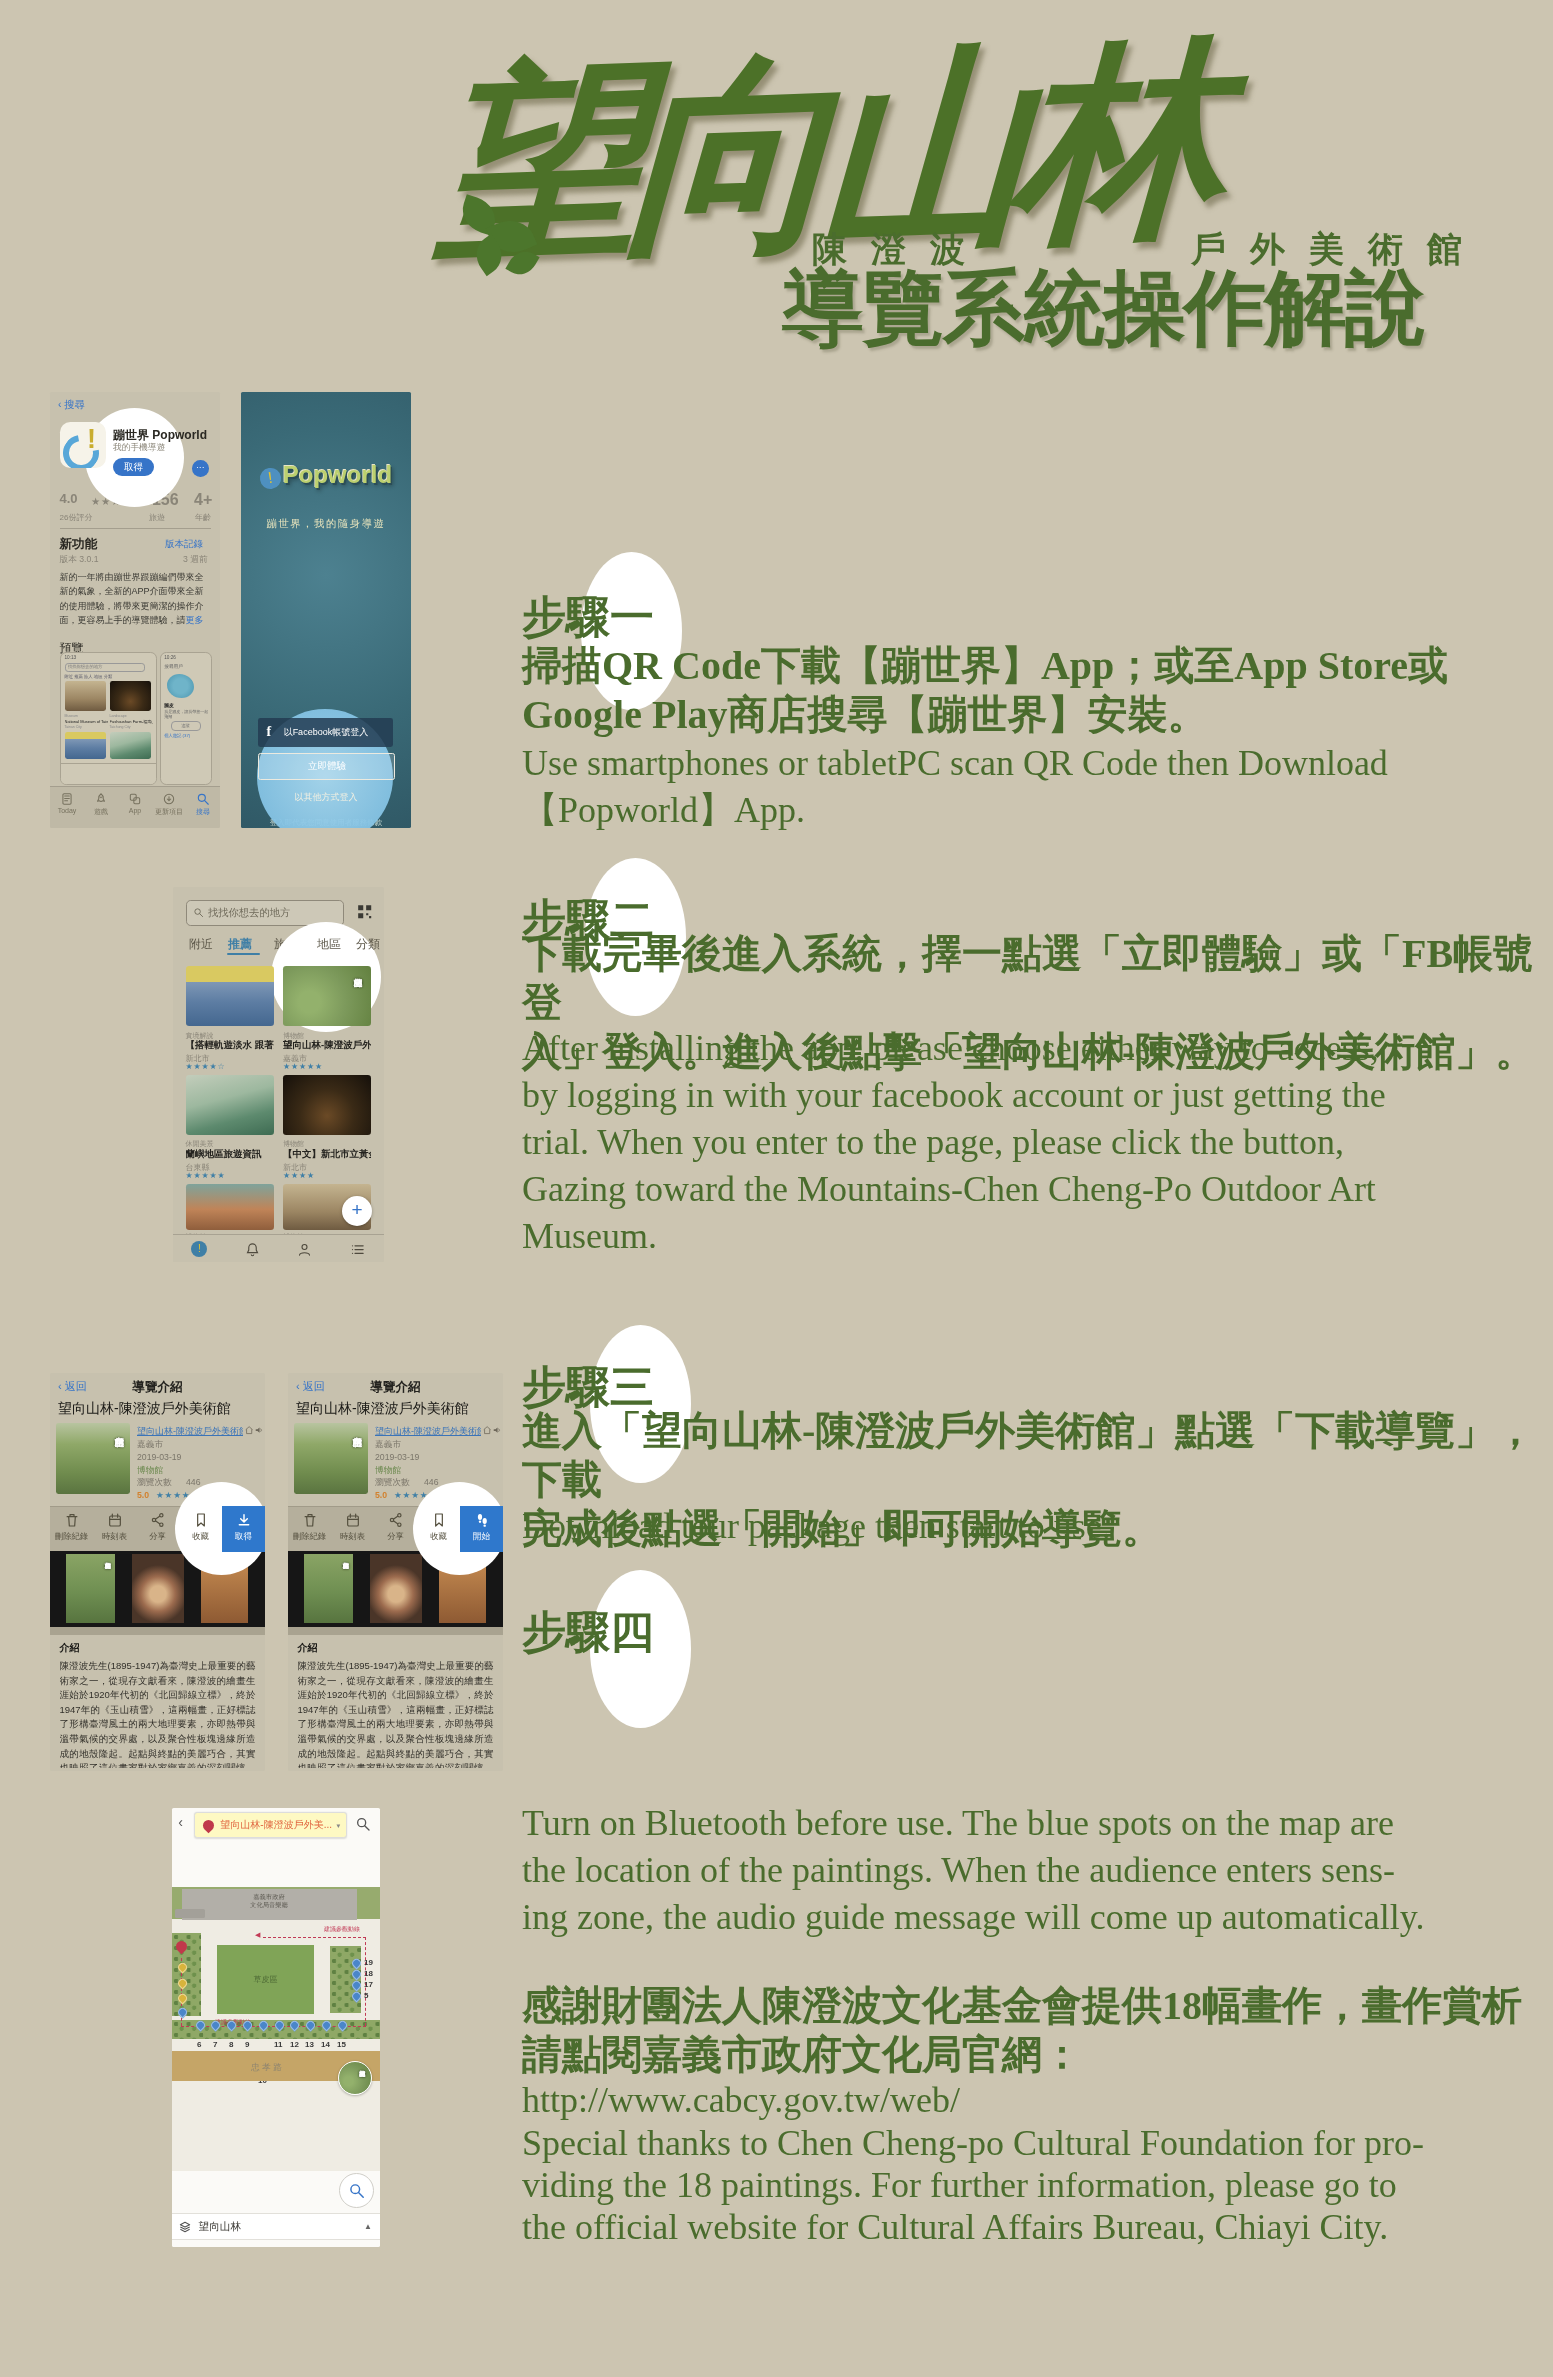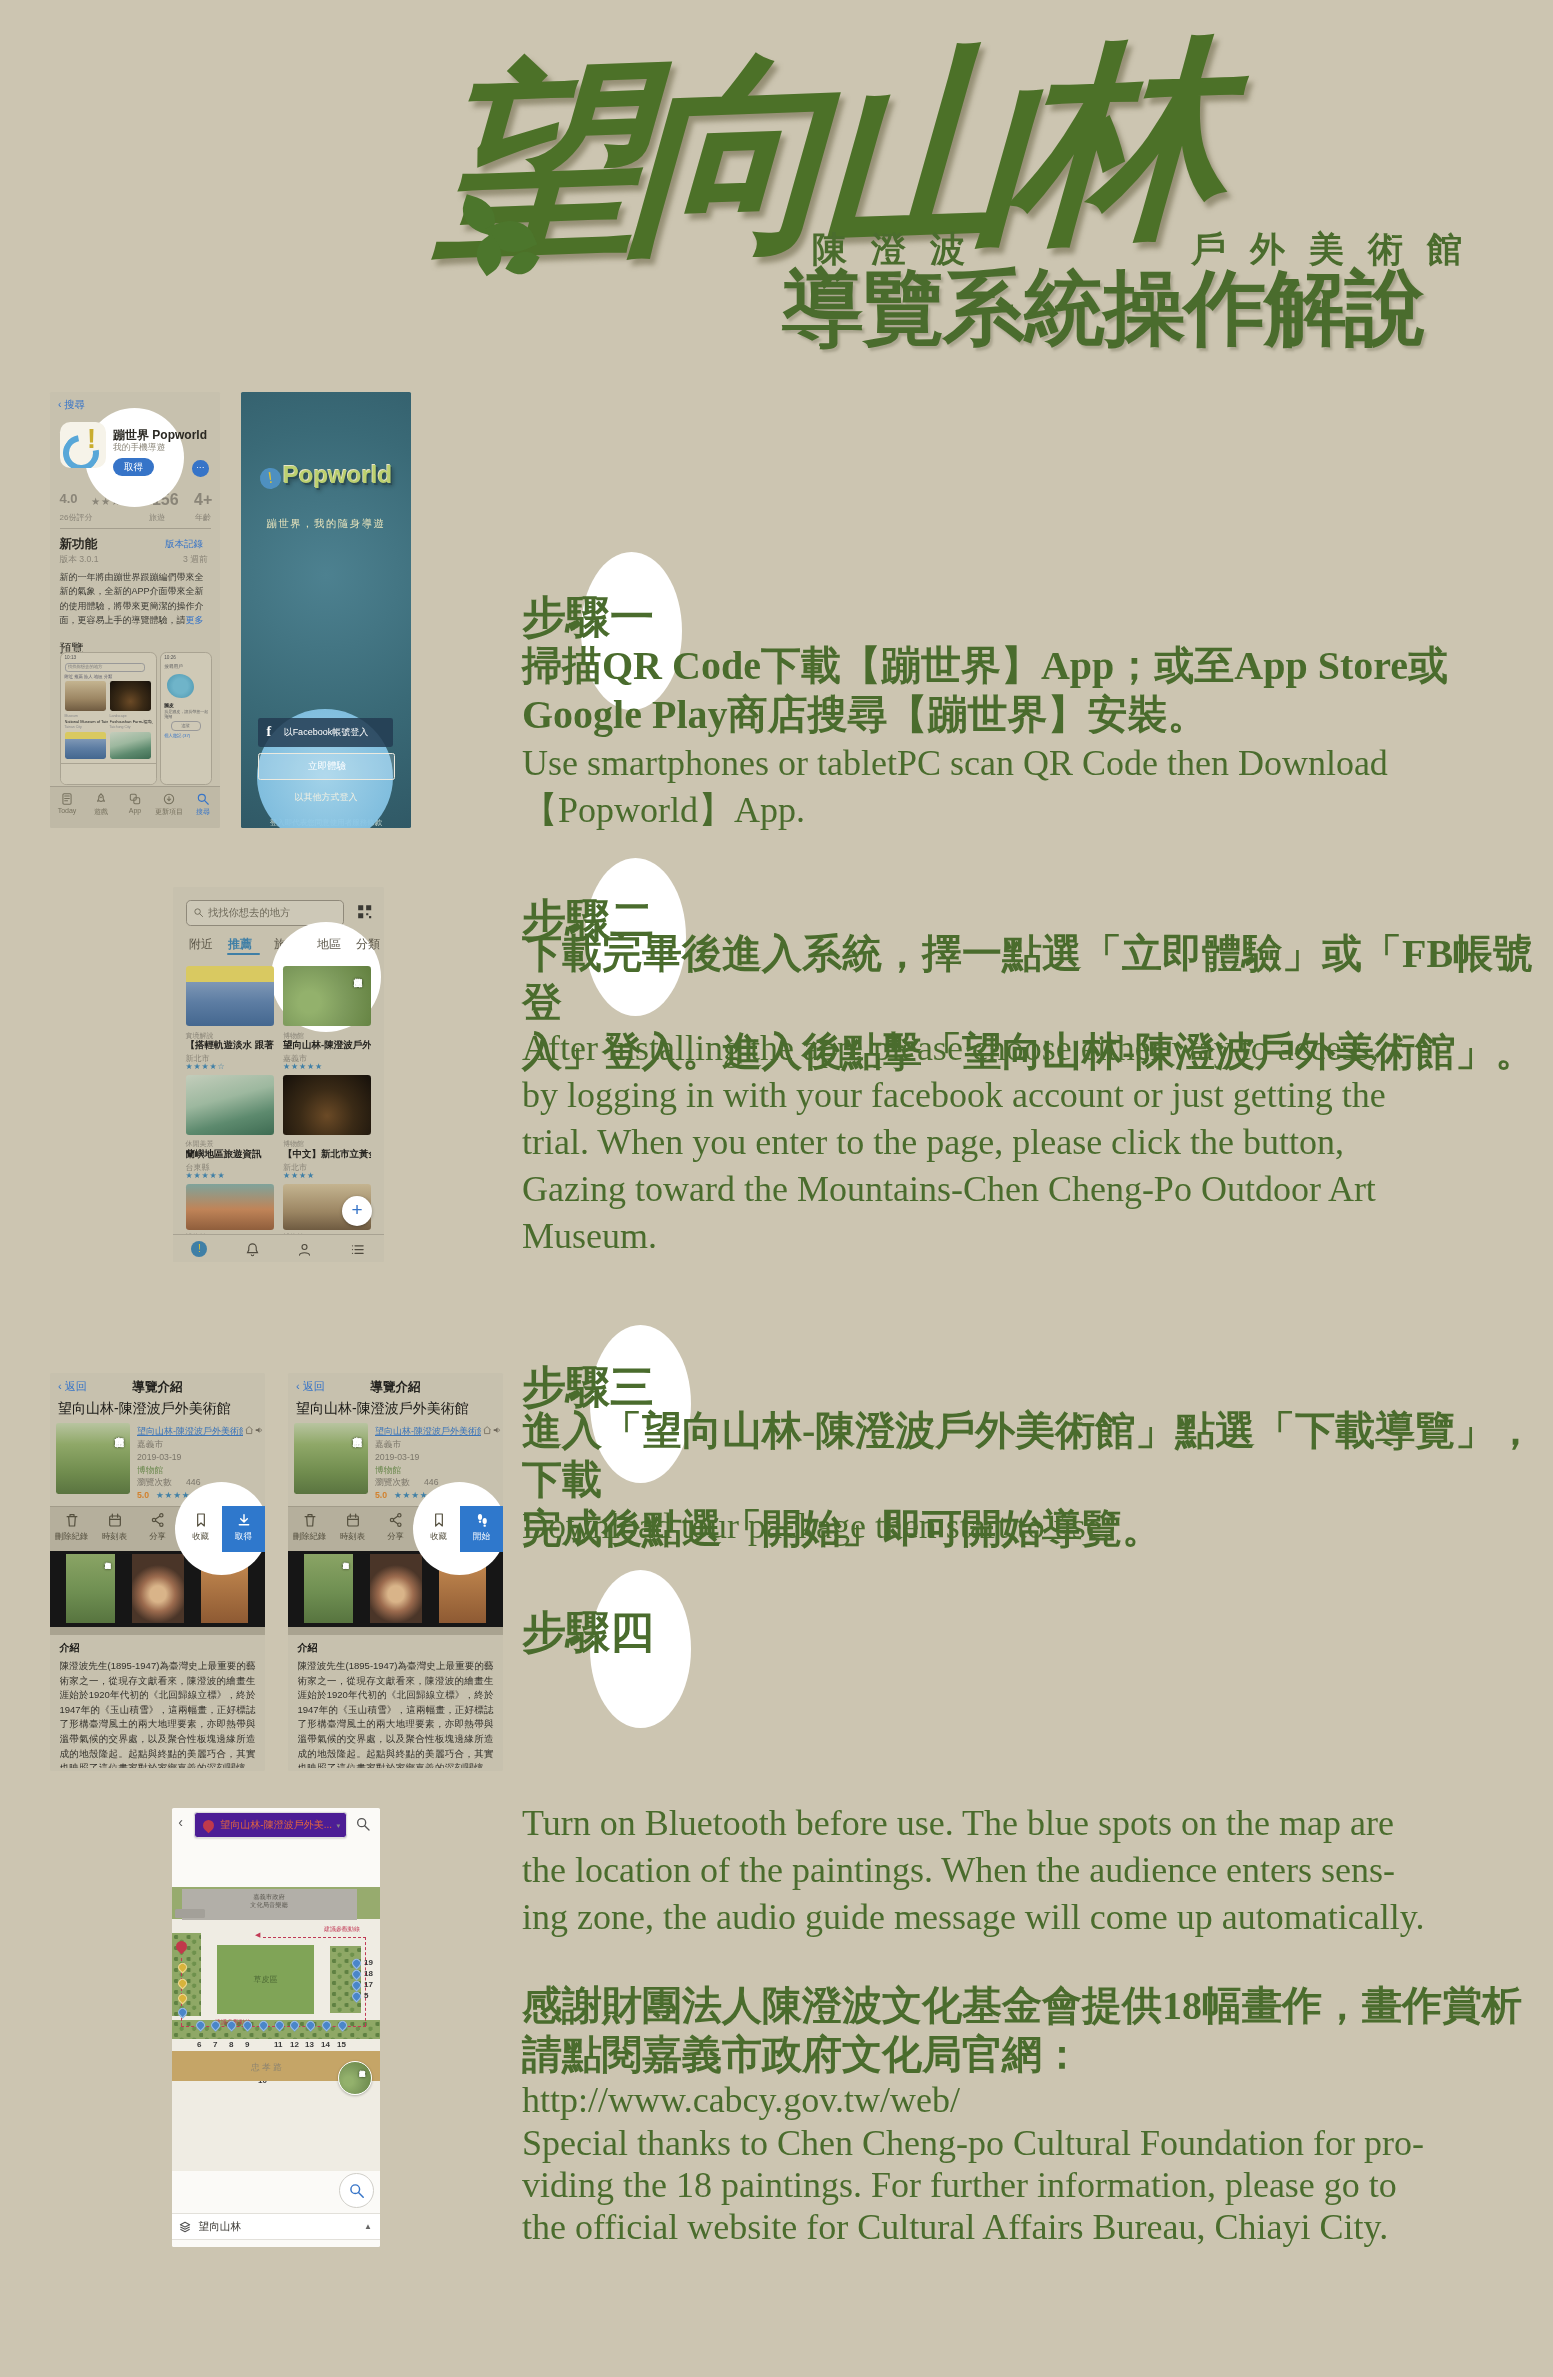--- a/index.html
+++ b/index.html
@@ -92,21 +92,21 @@
   .bluebtn .lbl{display:block;font-size:8.7px;margin-top:2.4px;}
   .strip{background:#161616;z-index:0;}
   .ph1{background:linear-gradient(180deg,#8aa465 0%,#6f8f52 55%,#57743f 100%);}
   .ph2{background:radial-gradient(ellipse 55% 42% at 50% 58%,#d9b489 28%,#9c6b4e 60%,#4a3528 100%);}
   .ph3{background:linear-gradient(180deg,#c98e53,#8e5a33);}
   .img-wang{background:linear-gradient(180deg,#b8c4a0 0%,#8fa868 30%,#708c4e 70%,#5a7440 100%);}
   .d-intro-h{font-size:10px;font-weight:bold;color:#1b1a17;}
   .d-intro{font-size:9.5px;line-height:14.6px;color:#33312b;text-align:justify;overflow:hidden;}
   
   .mshot{background:#fbfaf7;}
-  .msearch{background:#4c1d95;border:0.8px solid #ddd;border-radius:3.2px;box-shadow:0 0.8px 1.6px rgba(0,0,0,.12);
+  .msearch{background:#fef9c3;border:0.8px solid #ddd;border-radius:3.2px;box-shadow:0 0.8px 1.6px rgba(0,0,0,.12);
            display:flex;align-items:center;}
   .m-orange{color:#e0653f;font-size:10px;white-space:nowrap;overflow:hidden;}
   .redpin{width:11px;height:11px;border-radius:50% 50% 50% 0;transform:rotate(-45deg);background:#c0394b;}
   .mapbg{background:#efece3;}
   .gband{background:#97ab6e;}
   .gstrip{background:#8fa866;
     background-image:radial-gradient(circle at 4px 4px,#5f8142 2px,transparent 2.4px),
                      radial-gradient(circle at 9.5px 8.7px,#6e914c 2px,transparent 2.4px);
     background-size:12.6px 11px;}
   .bldg{background:#b2afa8;color:#5d5a52;font-size:6.3px;line-height:1.35;text-align:center;

